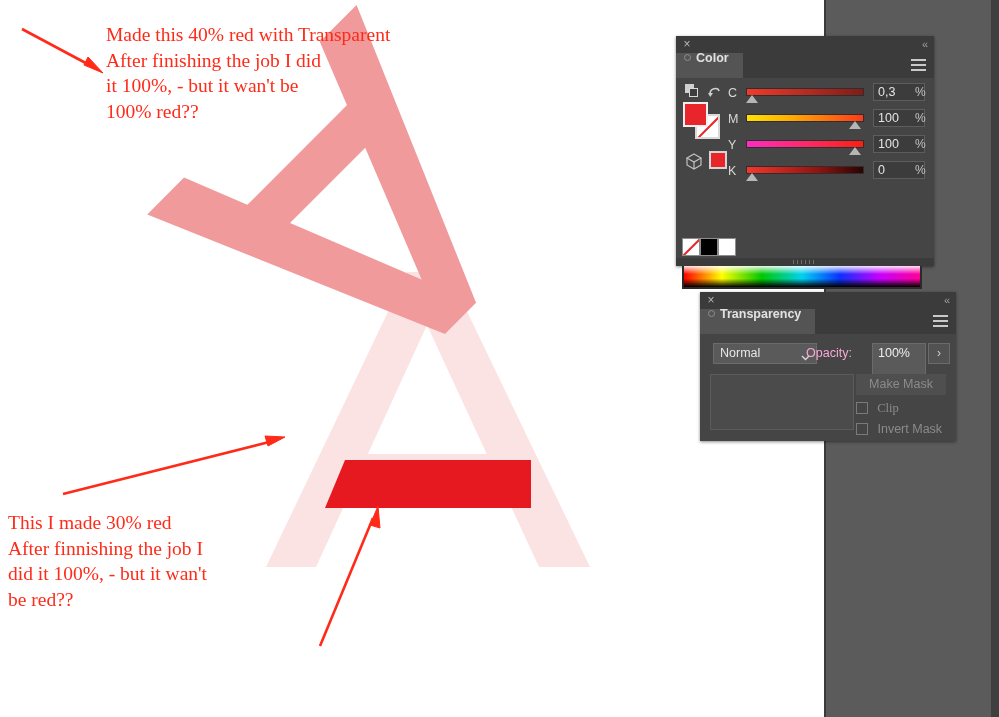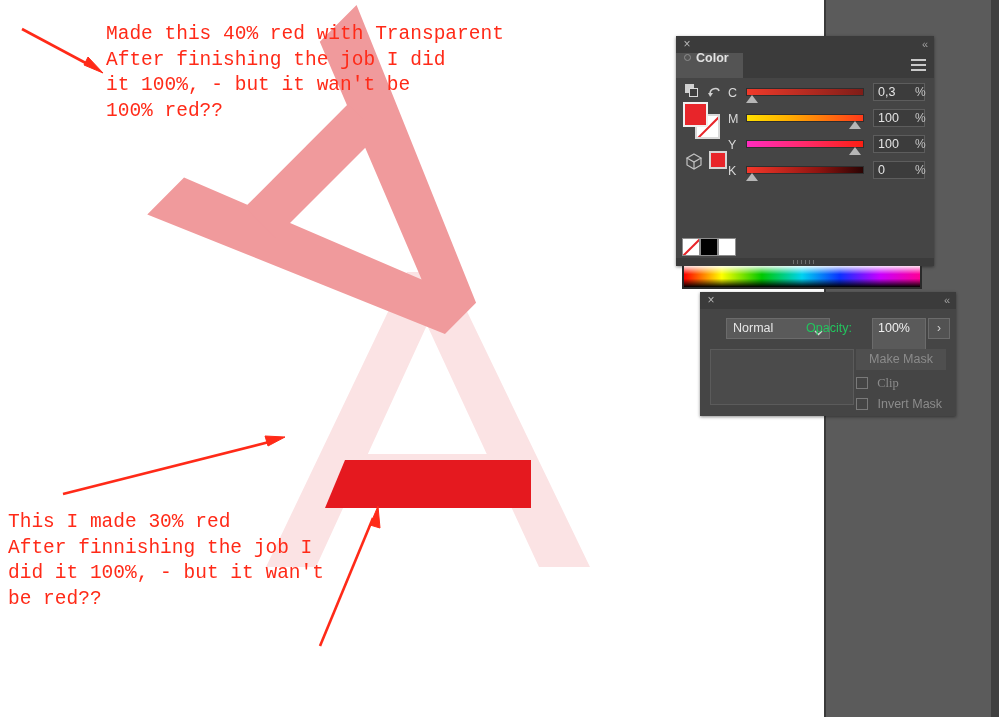--- a/index.html
+++ b/index.html
@@ -56,21 +56,21 @@
     position: absolute;
     left: 0; top: 0;
     width: 824px;
     height: 717px;
   }
 
   
   .annot {
     position: absolute;
     color: #ff2a18;
-    font-family: Liberation Mono, monospace;
+    font-family: Liberation Serif, serif;
     white-space: pre;
     line-height: 1.32;
   }
   #annot-top {
     left: 106px;
     top: 22px;
     font-size: 19.5px;
   }
   #annot-bottom {
     left: 8px;
@@ -325,37 +325,37 @@
 
   
   #transparency-panel { left: 700px; top: 292px; width: 256px; }
   #transparency-panel .panel-body { height: 107px; }
 
   .tp-row1 {
     position: absolute; left: 10px; top: 9px;
     width: 238px; height: 22px;
   }
   .blend-select {
-    position: absolute; left: 16px; top: 0;
+    position: absolute; left: 3px; top: 0;
     width: 104px; height: 21px;
     background: #5a5a5a;
     border: 1px solid #6b6b6b;
     box-sizing: border-box;
     color: #e6e6e6;
     font-size: 12.5px;
     line-height: 19px;
     padding-left: 6px;
   }
   .blend-caret {
     position: absolute; right: 6px; top: 5px;
     width: 9px; height: 9px;
   }
   .opacity-label {
     position: absolute; left: 96px; top: 3px;
-    font-size: 12.5px; color: #22c55e;
+    font-size: 12.5px; color: #f9a8d4;
   }
   .opacity-input {
     position: absolute; left: 162px; top: 0;
     width: 54px; height: 33px;
     background: #5a5a5a;
     border: 1px solid #6b6b6b;
     box-sizing: border-box;
     color: #efefef;
     font-size: 12.5px;
     line-height: 19px;
@@ -548,20 +548,31 @@
         <div class="grip-dots"></div>
       </div>
     </div>
   </div>
 
   <div class="panel" id="transparency-panel">
     <div class="panel-titlebar">
       <div class="panel-close">×</div>
       <div class="panel-collapse">«</div>
     </div>
+    <div class="panel-tabrow">
+      <div class="panel-tab">
+        <span class="tab-dot"></span>
+        <span>Transparency</span>
+      </div>
+      <div class="panel-menu">
+        <i></i>
+          <i></i>
+          <i></i>
+      </div>
+    </div>
     <div class="panel-body">
 
       <div class="tp-row1">
         <div class="blend-select">
           <span>Normal</span>
           <span class="blend-caret">
             <svg viewBox="0 0 9 9" width="9" height="9">
               <polyline points="1,3 4.5,6.5 8,3" fill="none" stroke="#d8d8d8" stroke-width="1.4"></polyline>
             </svg>
           </span>

